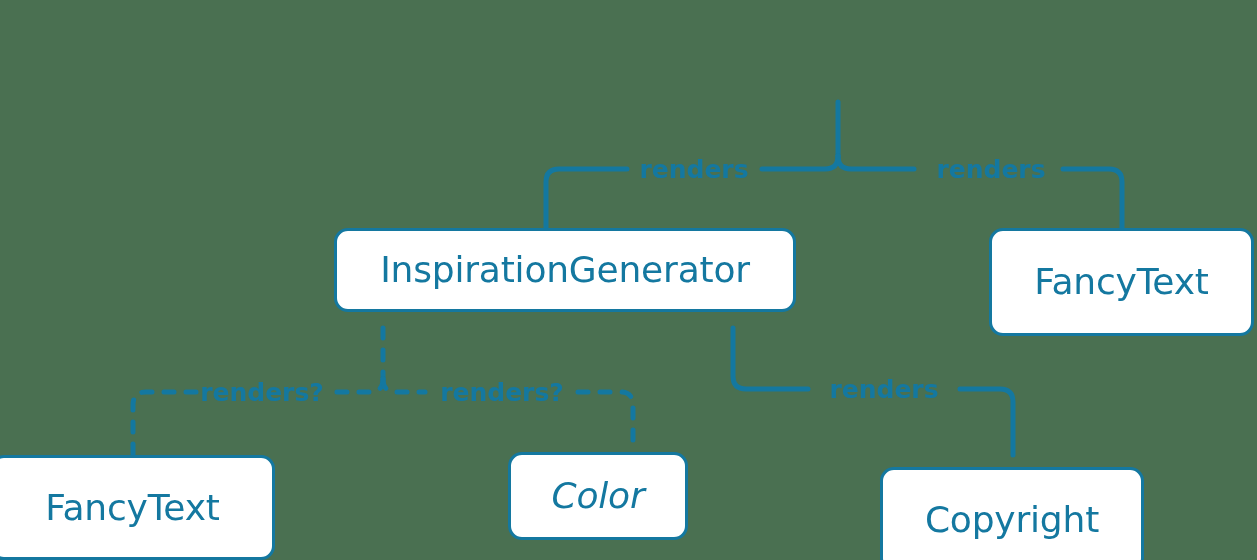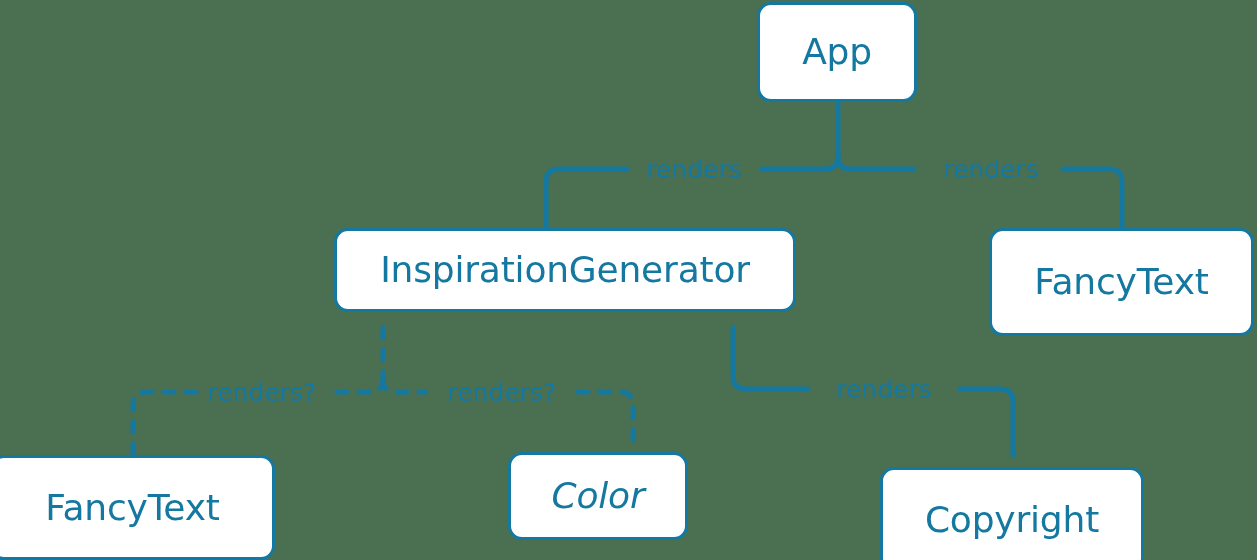--- a/index.html
+++ b/index.html
@@ -43,21 +43,21 @@
     font-size: 36px;
     font-weight: 400;
     line-height: 1;
     white-space: nowrap;
     letter-spacing: -0.2px;
   }
   .edge-label {
     position: absolute;
     color: #1478a0;
     font-size: 25px;
-    font-weight: 400;
+    font-weight: 700;
     line-height: 1;
     white-space: nowrap;
     transform: translate(-50%, -50%);
     z-index: 6;
   }
 </style>
 </head>
 <body>
 
 <div id="diagram">
@@ -77,23 +77,20 @@
     <path d="M 383 379 Q 383 392 370 392 L 330 392" stroke="#1478a0" stroke-width="5" stroke-linecap="round" stroke-dasharray="10 12"></path>
     <path d="M 196 392 L 146 392 Q 133 392 133 405 L 133 455" stroke="#1478a0" stroke-width="5" stroke-linecap="round" stroke-dasharray="10 12"></path>
 
     <path d="M 383 379 Q 383 392 396 392 L 425 392" stroke="#1478a0" stroke-width="5" stroke-linecap="round" stroke-dasharray="10 12"></path>
     <path d="M 578 392 L 620 392 Q 633 392 633 405 L 633 452" stroke="#1478a0" stroke-width="5" stroke-linecap="round" stroke-dasharray="10 12"></path>
 
     <path d="M 733 328 L 733 376 Q 733 389 746 389 L 808 389" stroke="#1478a0" stroke-width="5" stroke-linecap="round"></path>
     <path d="M 960 389 L 1000 389 Q 1013 389 1013 402 L 1013 455" stroke="#1478a0" stroke-width="5" stroke-linecap="round"></path>
   </svg>
 
-  <div class="node" style="left:757px; top:2px; width:160px; height:100px;">
-    <span class="node-label">App</span>
-  </div>
 
   <div class="node" style="left:334px; top:228px; width:462px; height:84px;">
     <span class="node-label">InspirationGenerator</span>
   </div>
 
   <div class="node" style="left:989px; top:228px; width:265px; height:108px;">
     <span class="node-label">FancyText</span>
   </div>
 
   <div class="node" style="left:-10px; top:455px; width:285px; height:105px;">

